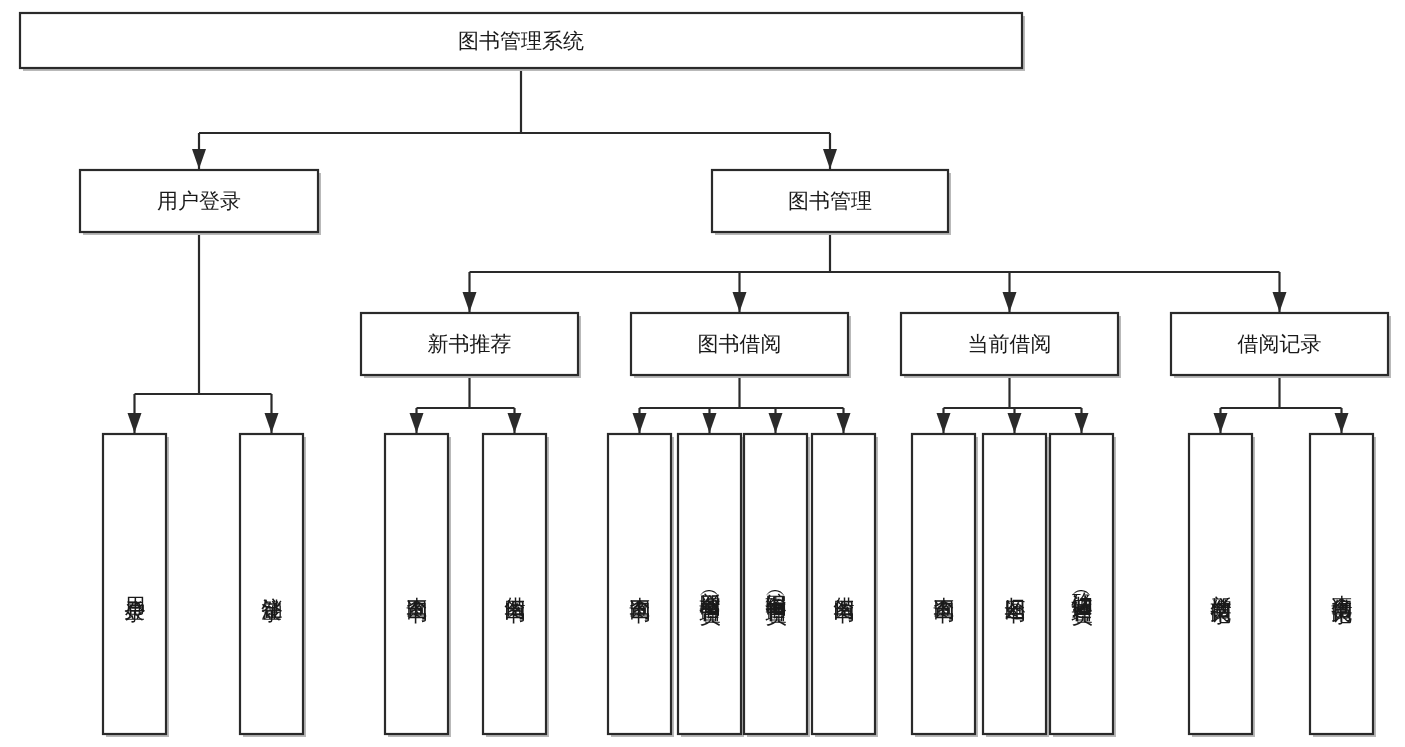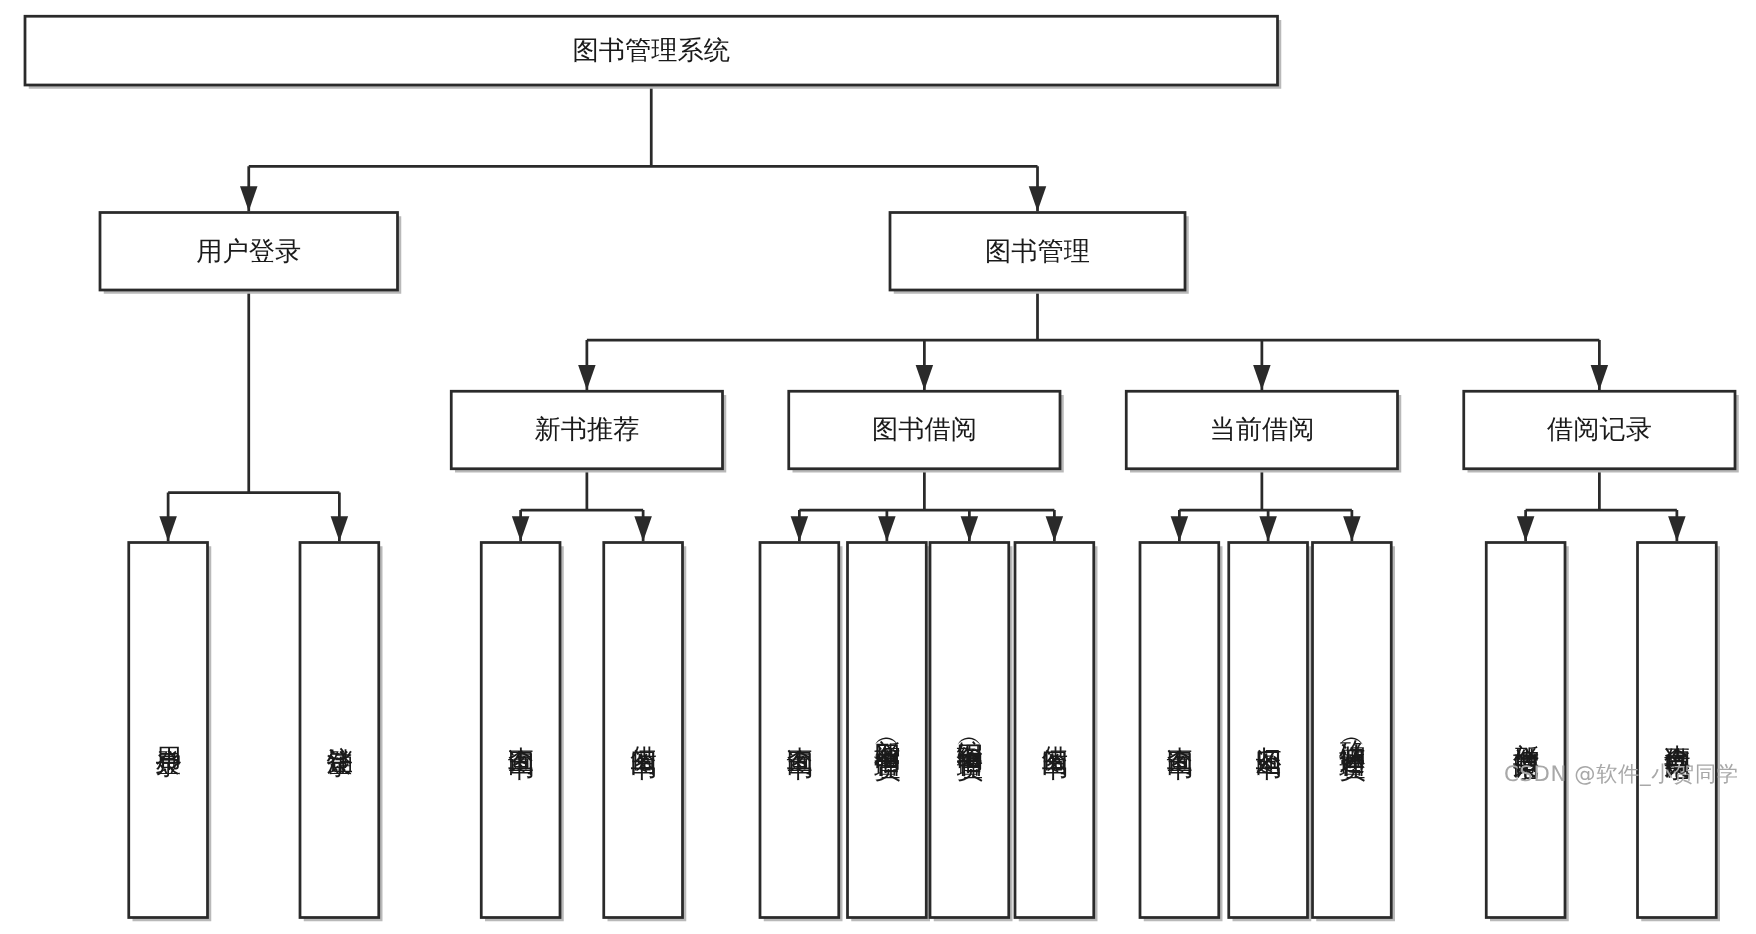--- a/index.html
+++ b/index.html
@@ -233,14 +233,13 @@
       <div class="node-label-vertical" style="left: 678px; top: 434px; width: 63px; height: 300px; display: flex; align-items: center; justify-content: center;">新增图书（管理员）</div>
       <div class="node-label-vertical" style="left: 744px; top: 434px; width: 63px; height: 300px; display: flex; align-items: center; justify-content: center;">编辑图书（管理员）</div>
       <div class="node-label-vertical" style="left: 812px; top: 434px; width: 63px; height: 300px; display: flex; align-items: center; justify-content: center;">借阅图书</div>
       <div class="node-label-vertical" style="left: 912px; top: 434px; width: 63px; height: 300px; display: flex; align-items: center; justify-content: center;">查询图书</div>
       <div class="node-label-vertical" style="left: 983px; top: 434px; width: 63px; height: 300px; display: flex; align-items: center; justify-content: center;">归还图书</div>
       <div class="node-label-vertical" style="left: 1050px; top: 434px; width: 63px; height: 300px; display: flex; align-items: center; justify-content: center;">确认归还（管理员）</div>
       <div class="node-label-vertical" style="left: 1189px; top: 434px; width: 63px; height: 300px; display: flex; align-items: center; justify-content: center;">新增借阅记录</div>
       <div class="node-label-vertical" style="left: 1310px; top: 434px; width: 63px; height: 300px; display: flex; align-items: center; justify-content: center;">查询借阅记录</div>
     </div>
 
-  <div class="watermark">CSDN @软件_小贺同学</div>
 </div>
 
 </body></html>

